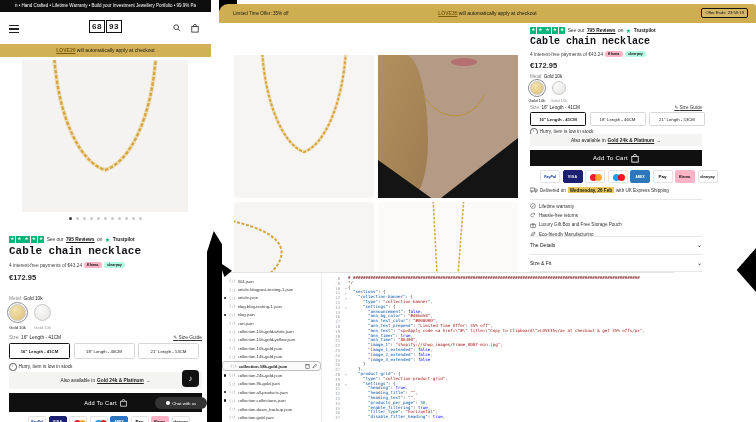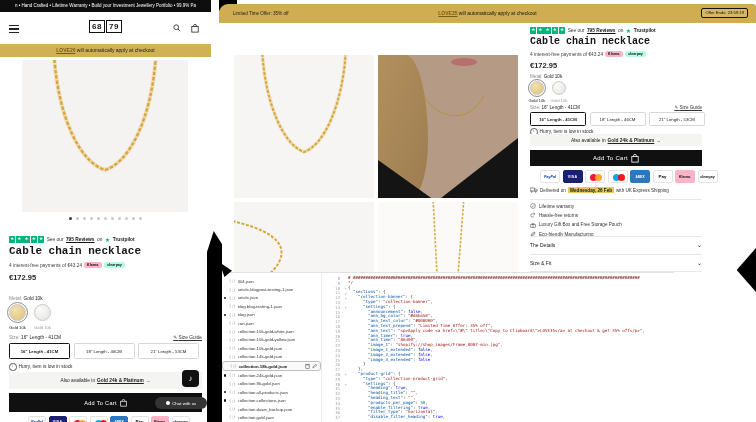--- a/index.html
+++ b/index.html
@@ -166,21 +166,21 @@
     <div class="abs m-topbar">n  •  Hand Crafted • Lifetime Warranty  •  Build your Investment Jewellery Portfolio  •  99.9% Pa</div>
 
     <div class="abs m-header">
       <div class="abs burger">
           <i></i>
           <i></i>
           <i></i>
         </div>
       <div class="abs logo">
         <span>68</span>
-          <span>79</span>
+          <span>93</span>
       </div>
       <div class="abs m-ico-search">
         <svg width="8" height="8" viewBox="0 0 10 10">
             <circle cx="4" cy="4" r="3" fill="none" stroke="#222" stroke-width="1"></circle>
             <line x1="6.3" y1="6.3" x2="9" y2="9" stroke="#222" stroke-width="1"></line>
           </svg>
       </div>
       <div class="abs m-ico-bag">
         <svg width="8" height="9" viewBox="0 0 10 11">
             <rect x="1" y="3" width="8" height="7" fill="none" stroke="#222" stroke-width="1"></rect>

